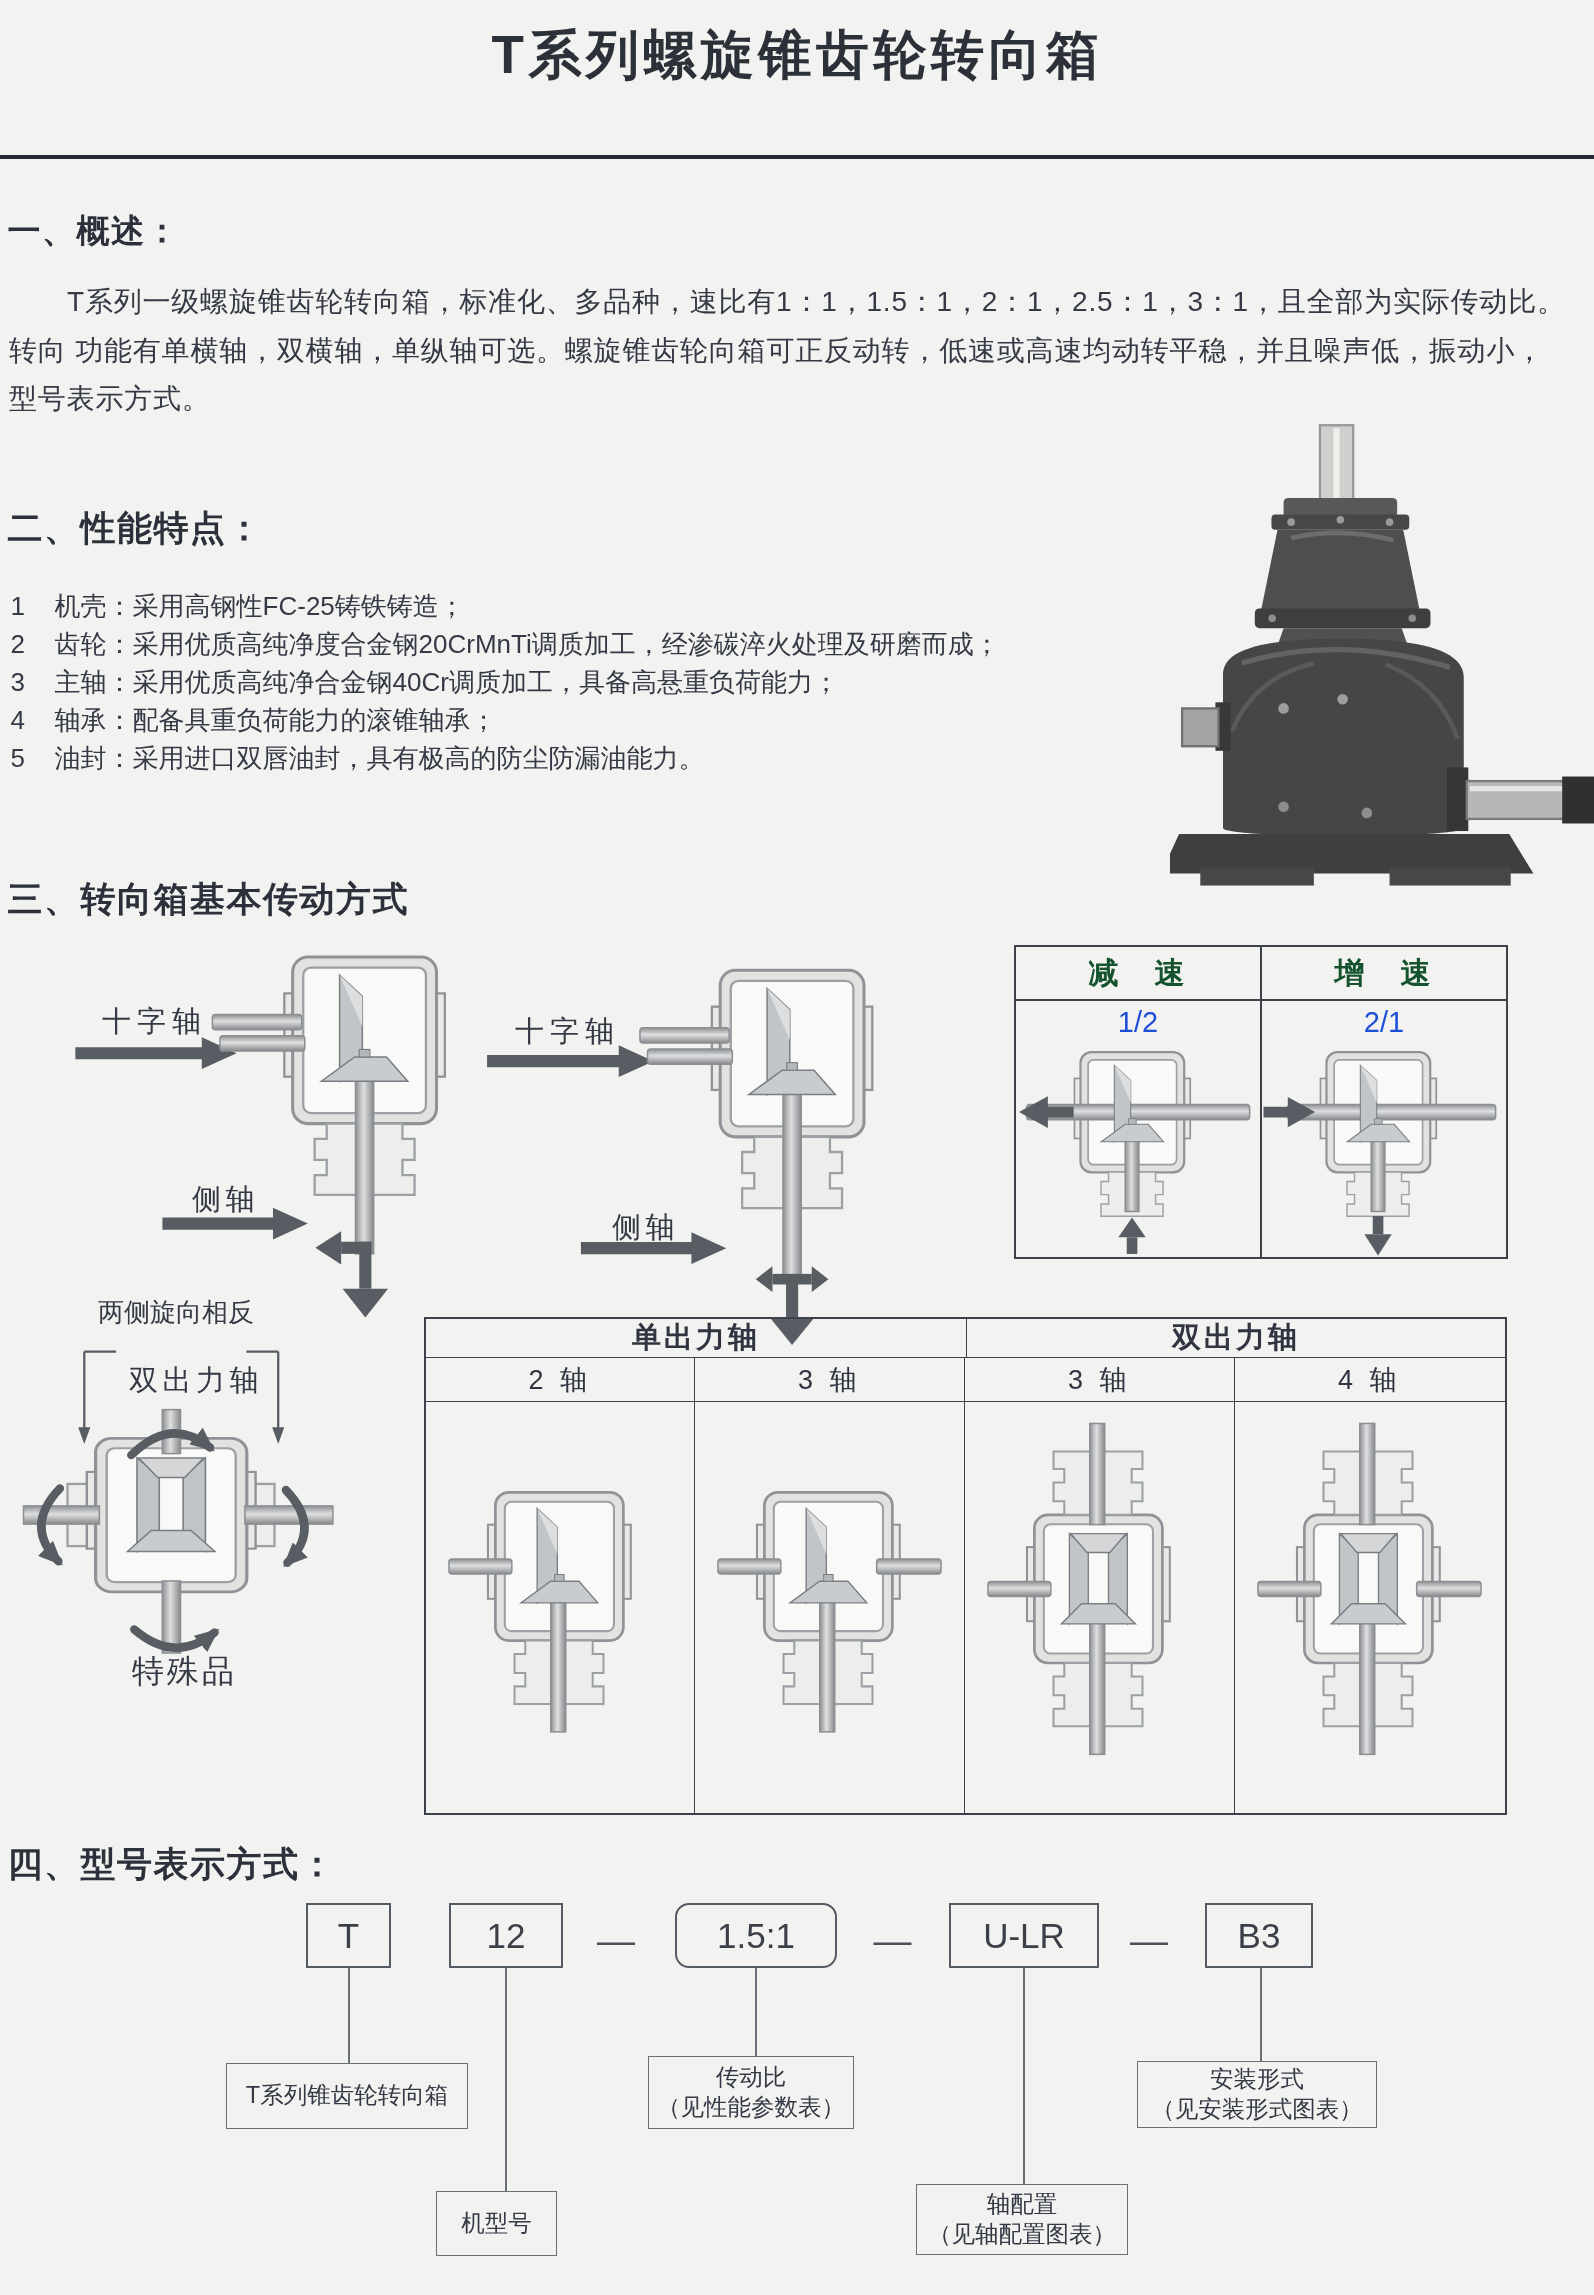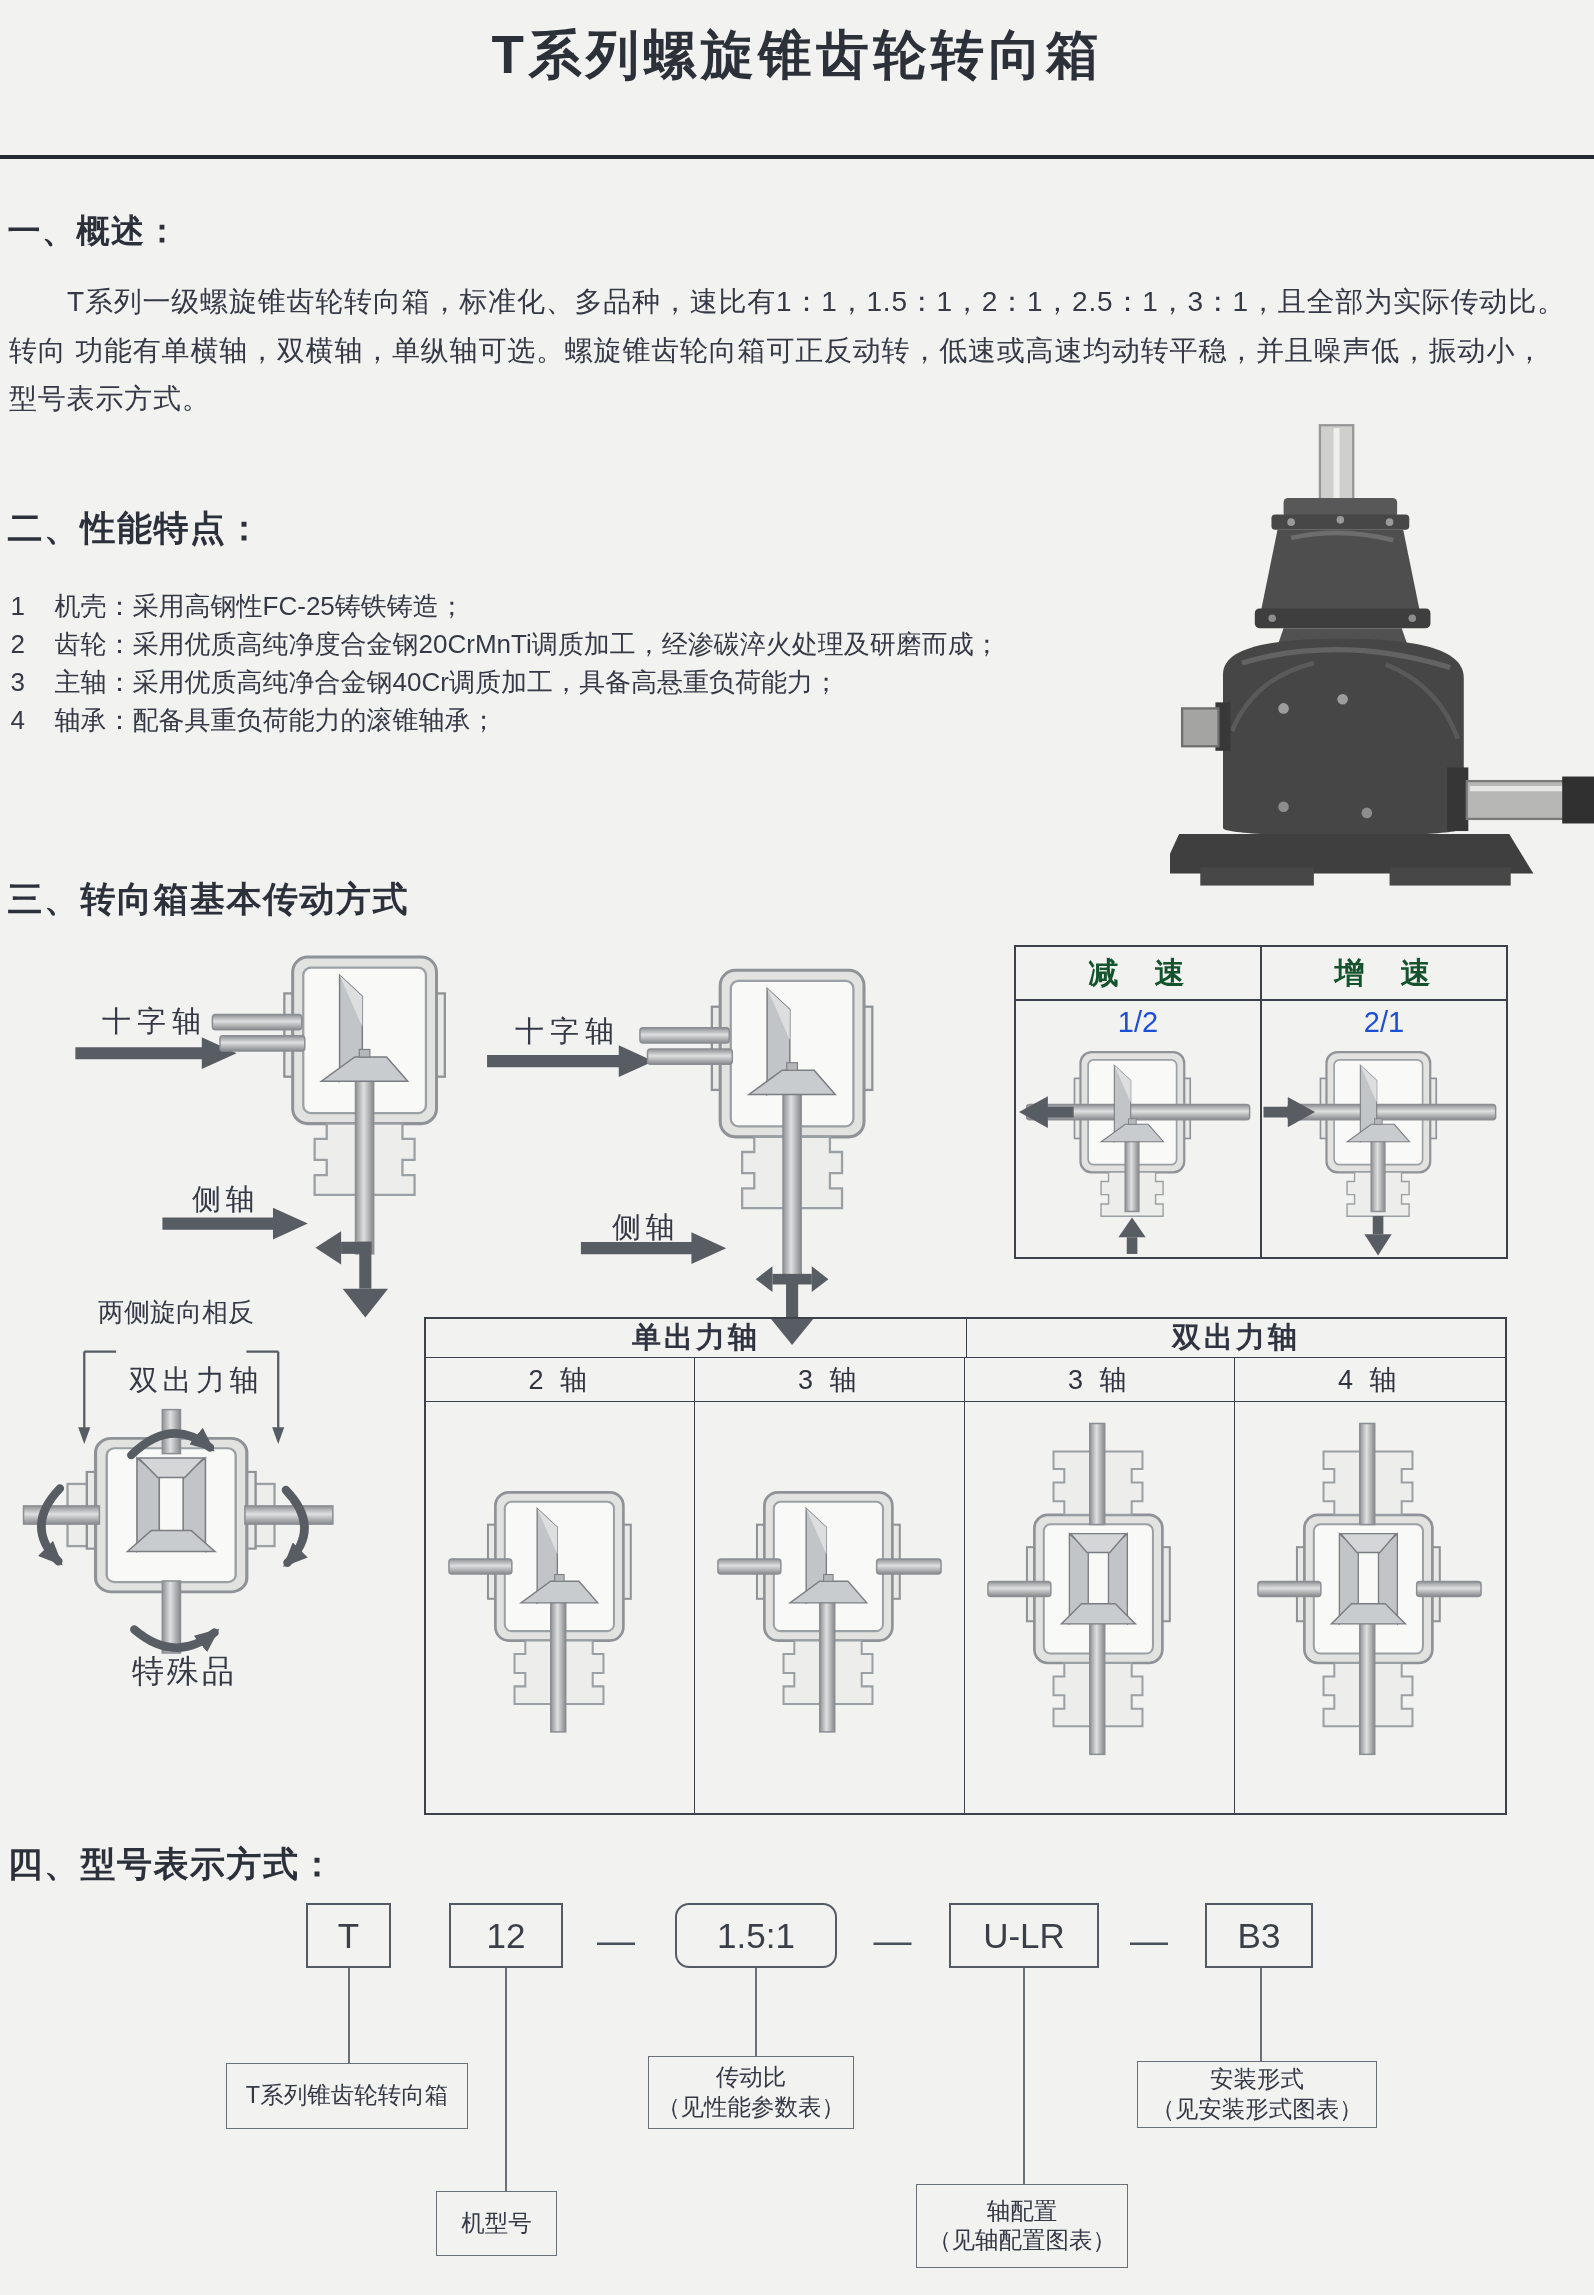--- a/index.html
+++ b/index.html
@@ -103,20 +103,21 @@
   <div class="abs sec-h" style="left:7.6px;top:209px;font-size:33px;">一、概述：</div>
   <div class="abs para" style="left:9px;top:283px;padding-left:58px;">T系列一级螺旋锥齿轮转向箱，标准化、多品种，速比有1：1，1.5：1，2：1，2.5：1，3：1，且全部为实际传动比。</div>
   <div class="abs para" style="left:9px;top:332px;">转向 功能有单横轴，双横轴，单纵轴可选。螺旋锥齿轮向箱可正反动转，低速或高速均动转平稳，并且噪声低，振动小，</div>
   <div class="abs para" style="left:9px;top:380px;">型号表示方式。</div>
 
   <div class="abs sec-h" style="left:7.6px;top:505px;">二、性能特点：</div>
   <div class="abs feat" style="left:10.6px;top:589px;"><span class="fnum">1</span><span>机壳：采用高钢性FC-25铸铁铸造；</span></div>
   <div class="abs feat" style="left:10.6px;top:627px;"><span class="fnum">2</span><span>齿轮：采用优质高纯净度合金钢20CrMnTi调质加工，经渗碳淬火处理及研磨而成；</span></div>
   <div class="abs feat" style="left:10.6px;top:665px;"><span class="fnum">3</span><span>主轴：采用优质高纯净合金钢40Cr调质加工，具备高悬重负荷能力；</span></div>
   <div class="abs feat" style="left:10.6px;top:703px;"><span class="fnum">4</span><span>轴承：配备具重负荷能力的滚锥轴承；</span></div>
+  <div class="abs feat" style="left:10.6px;top:741px;"><span class="fnum">5</span><span>油封：采用进口双唇油封，具有极高的防尘防漏油能力。</span></div>
 
   <svg class="abs" style="left:1170px;top:413px;" width="424" height="481" viewBox="0 0 560 635">
     <rect x="198" y="16" width="44" height="102" fill="#cfcfcd" stroke="#97979a" stroke-width="3"></rect>
     <line x1="220" y1="20" x2="220" y2="116" stroke="#efefec" stroke-width="8"></line>
     <rect x="150" y="112" width="150" height="26" rx="6" fill="#585858"></rect>
     <rect x="134" y="134" width="182" height="20" rx="5" fill="#474747"></rect>
     <circle cx="160" cy="144" r="5" fill="#9a9a9a"></circle>
       <circle cx="225" cy="141" r="5" fill="#9a9a9a"></circle>
       <circle cx="290" cy="144" r="5" fill="#9a9a9a"></circle>
     <polygon points="142,154 308,154 330,262 120,262" fill="#4e4e4e"></polygon>
@@ -335,19 +336,19 @@
     <div>传动比</div>
     <div>（见性能参数表）</div>
   </div>
   <div class="abs lblbox" style="left:1137px;top:2061px;width:240px;height:67px;">
     <div>安装形式</div>
     <div>（见安装形式图表）</div>
   </div>
   <div class="abs lblbox" style="left:436px;top:2191px;width:121px;height:65px;">
     <div>机型号</div>
   </div>
-  <div class="abs lblbox" style="left:916px;top:2184px;width:212px;height:84px;text-align:right;">
+  <div class="abs lblbox" style="left:916px;top:2184px;width:212px;height:71px;text-align:right;">
     <div>轴配置</div>
     <div>（见轴配置图表）</div>
   </div>
 
 </div>
 
 
 </body></html>

